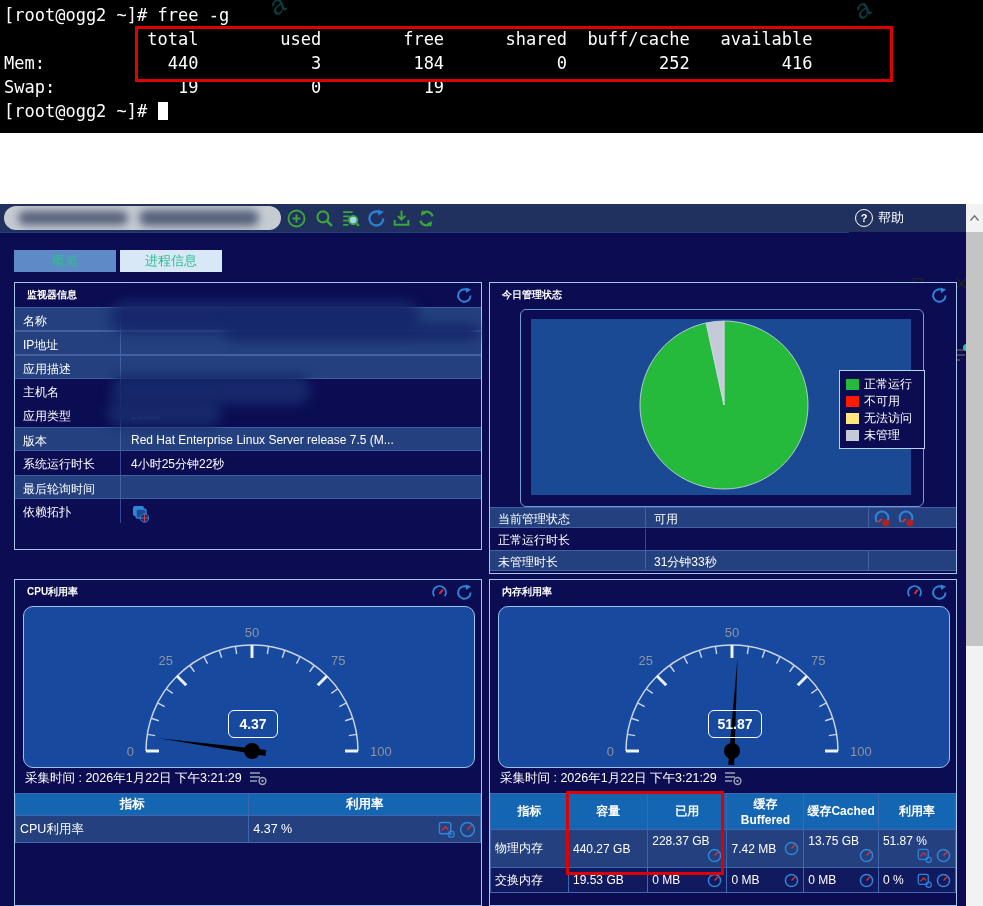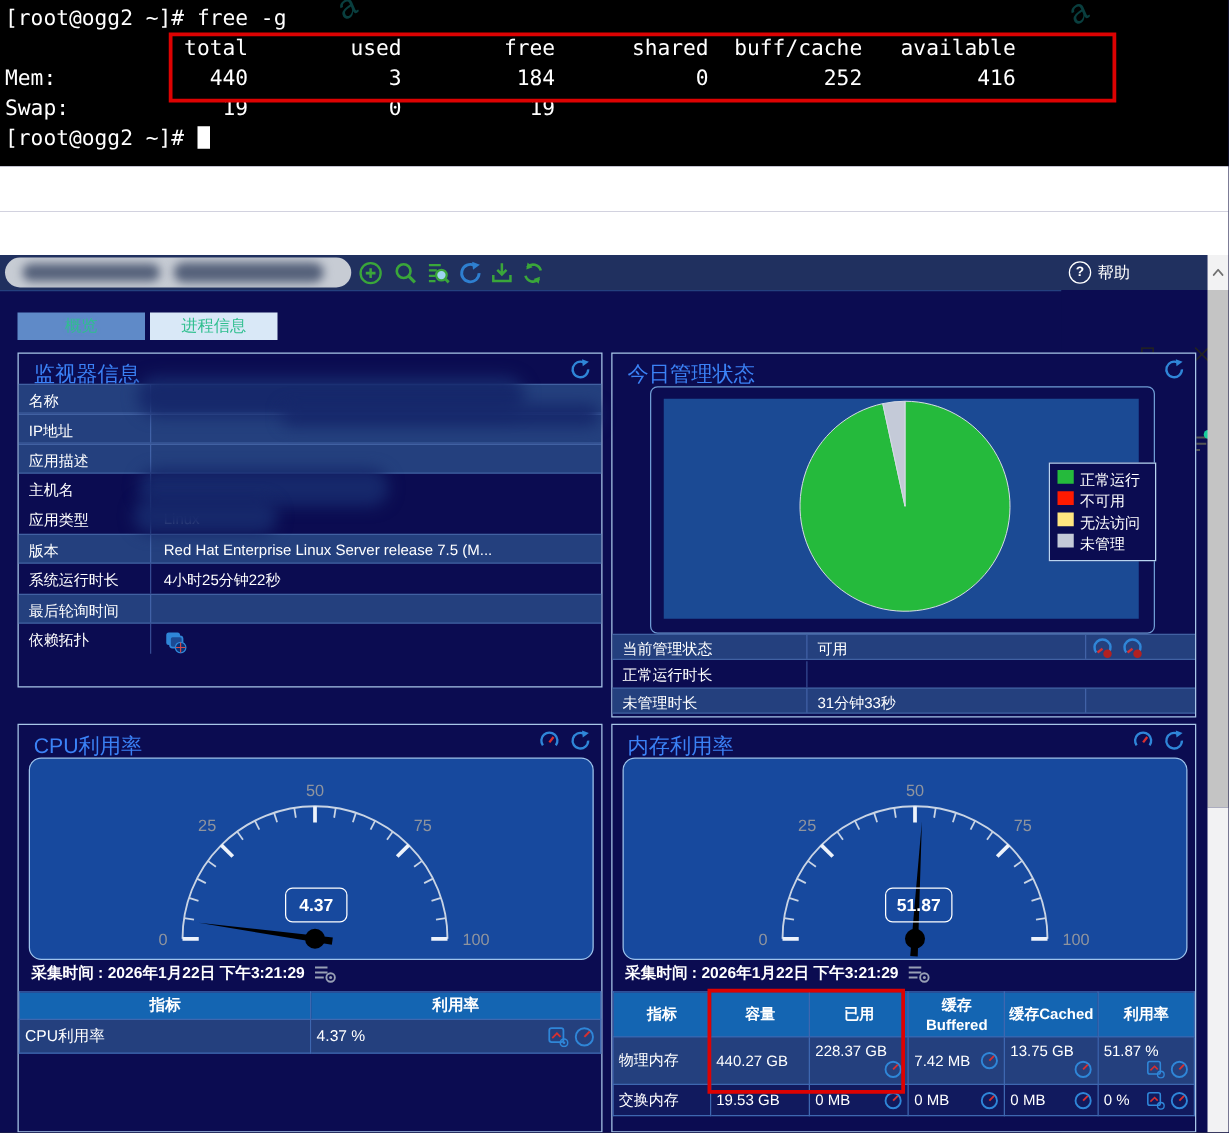--- a/index.html
+++ b/index.html
@@ -34,45 +34,45 @@
     display:flex;align-items:center;justify-content:center;font-size:9px;}
   .sb-thumb{position:absolute;left:966px;top:232px;width:17px;height:414px;background:#c4c4c4;}
   .sb-track{position:absolute;left:966px;top:646px;width:17px;height:260px;background:#f2f2f3;}
   
   .content{position:absolute;left:0;top:232px;width:849px;height:674px;background:#0b0c51;border-top:1px solid #24407e;}
   .tab{position:absolute;top:17px;height:22px;width:102px;font-size:13px;color:#2fbf8f;
     display:flex;align-items:center;justify-content:center;}
   .tab.active{background:#5f8ac8;left:14px;text-shadow:0 0 3px #5f8ac8;}
   .tab.idle{background:#d9e8f7;left:120px;}
   .panel{position:absolute;border:1px solid #a9c6e8;background:#0b0c51;}
-  .ptitle{position:absolute;left:12px;top:5px;font-size:17px;font-weight:normal;color:#3b82f6;}
+  .ptitle{position:absolute;left:12px;top:5px;font-size:10px;font-weight:bold;color:#ffffff;}
   .picons{position:absolute;right:8px;top:4px;display:flex;gap:8px;align-items:center;}
   
   .irow{position:absolute;left:0;width:100%;display:flex;font-size:12px;color:#fff;box-sizing:border-box;}
   .irow .lab{width:106px;padding:5px 0 0 8px;box-sizing:border-box;border-right:1px solid rgba(90,125,200,.55);}
   .irow .val{flex:1;padding:5px 0 0 10px;overflow:hidden;white-space:nowrap;}
   .lt{background:#24407e;border-top:1px solid rgba(120,160,230,.35);border-bottom:1px solid rgba(120,160,230,.35);}
   .redact{position:absolute;background:#16286b;filter:blur(6px);border-radius:18px;z-index:3;}
   
   .chartbox{position:absolute;left:30px;top:26px;width:402px;height:196px;border:1px solid #6f9cd4;border-radius:6px;}
   .plot{position:absolute;left:10px;top:9px;width:380px;height:176px;background:#1b4a94;}
   .legend{position:absolute;left:318px;top:60px;width:86px;background:#0b0c51;border:1px solid #b8d4f0;
     padding:5px 5px 4px 6px;box-sizing:border-box;z-index:4;}
-  .litem{display:flex;gap:5px;height:17px;font-size:12px;color:#fff;}
+  .litem{display:flex;align-items:center;gap:5px;height:17px;font-size:12px;color:#fff;}
   .lsq{width:13px;height:11px;display:inline-block;}
   .srow{position:absolute;left:0;width:100%;height:21px;display:flex;font-size:12px;color:#fff;box-sizing:border-box;}
   .srow .lab{width:156px;padding:3px 0 0 8px;box-sizing:border-box;border-right:1px solid rgba(90,125,200,.55);}
   .srow .val{flex:1;padding:3px 0 0 8px;}
   .srow .ics{width:88px;border-left:1px solid rgba(90,125,200,.55);display:flex;align-items:center;gap:6px;padding-left:4px;box-sizing:border-box;}
   
   .gaugebox{position:absolute;left:8px;top:26px;width:450px;height:160px;background:#17499e;
     border:1px solid #9dc3ec;border-radius:10px;}
   .valuebox{position:absolute;width:48px;height:26px;border:1.6px solid #fff;border-radius:6px;color:#fff;
     font-weight:bold;font-size:14px;display:flex;align-items:center;justify-content:center;z-index:4;}
-  .collect{position:absolute;left:10px;top:190px;font-size:12.5px;color:#fff;display:flex;align-items:flex-end;gap:6px;font-weight:bold;}
+  .collect{position:absolute;left:10px;top:190px;font-size:12.5px;color:#fff;display:flex;align-items:flex-start;gap:6px;}
   table.dt{position:absolute;left:0;top:213px;border-collapse:collapse;font-size:12.5px;color:#fff;}
   table.dt th{background:#1465b2;font-weight:bold;border:1px solid #3e67b0;padding:2px 2px;}
   table.dt td{border:1px solid #3e67b0;padding:2px 4px;vertical-align:middle;}
   tr.r-lt td{background:#24407e;}
   tr.r-dk td{background:#111a5e;}
   .cellflex{display:flex;align-items:center;justify-content:space-between;}
   .iconset{display:flex;gap:4px;align-items:center;justify-content:flex-end;flex-wrap:wrap;}
   svg.mini{display:block;}
   .watermark{position:absolute;color:#127d7d;opacity:.5;font-size:26px;font-style:italic;transform:rotate(-35deg);}
 </style>

